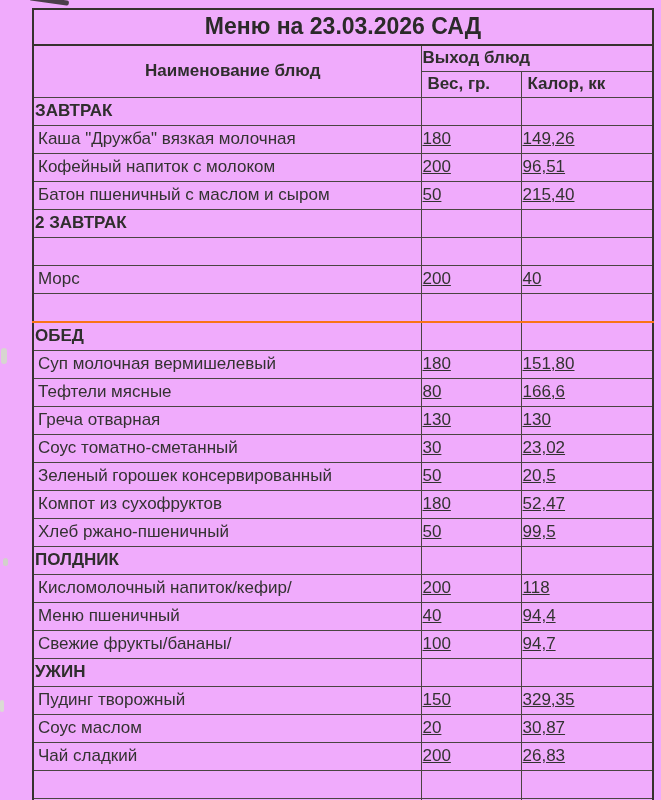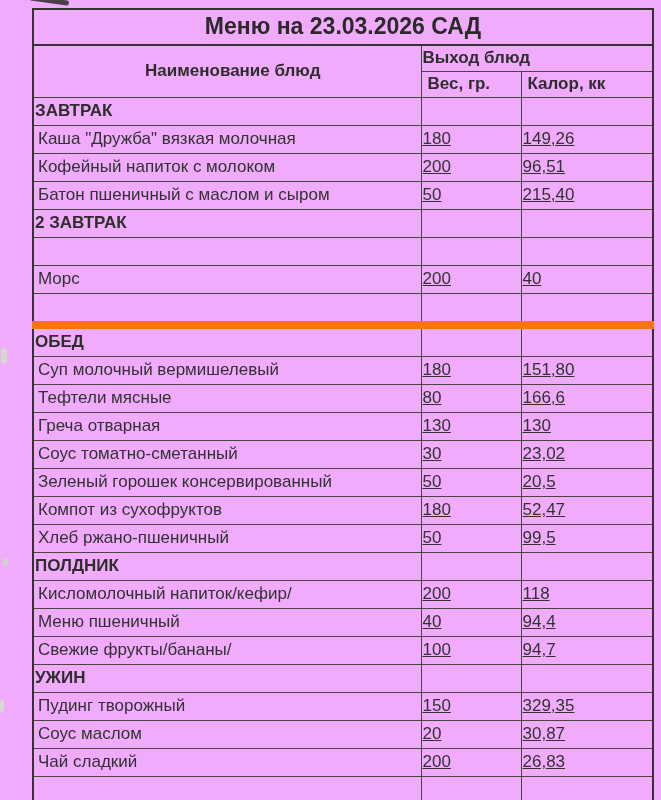--- a/index.html
+++ b/index.html
@@ -50,21 +50,21 @@
     height: 23px;
     text-align: left;
     padding-left: 6px;
     border-bottom: 2px solid #36322f;
   }
   
   tr.drow td, tr.erow td { height: 25px; }
   td.name { text-align: left; padding-left: 4px; }
   td.num  { text-align: left; padding-right: 5px; text-decoration: underline; }
   td.section { text-align: left; font-weight: bold; color: #2f2e2d; }
-  tr.thick-top td { border-top: 8px solid #f97316; }
+  tr.thick-top td { border-top: 2px solid #f97316; }
   
   .artifact { position: absolute; pointer-events: none; }
   .a-top { left: 29px; top: -2px; width: 40px; height: 5px; background: #2e2c2a; transform: rotate(8deg); border-radius: 2px; opacity: .85; }
   .a-smudge1 { left: 1px; top: 348px; width: 6px; height: 16px; background: #d7d6d0; border-radius: 3px; }
   .a-smudge2 { left: 3px; top: 558px; width: 5px; height: 8px;  background: #d2d1cb; border-radius: 3px; }
   .a-smudge3 { left: 0px; top: 700px; width: 4px; height: 12px; background: #dbdad4; border-radius: 3px; }
 </style>
 </head>
 <body>
 
@@ -133,21 +133,21 @@
         <td class="name"></td>
         <td class="num"></td>
         <td class="num"></td>
       </tr>
       <tr class="drow thick-top">
         <td class="section">ОБЕД</td>
         <td class="num"></td>
         <td class="num"></td>
       </tr>
       <tr class="drow">
-        <td class="name">Суп молочный вермишелевый</td>
+        <td class="name">Суп молочная вермишелевый</td>
         <td class="num">180</td>
         <td class="num">151,80</td>
       </tr>
       <tr class="drow">
         <td class="name">Тефтели мясные</td>
         <td class="num">80</td>
         <td class="num">166,6</td>
       </tr>
       <tr class="drow">
         <td class="name">Греча отварная</td>

